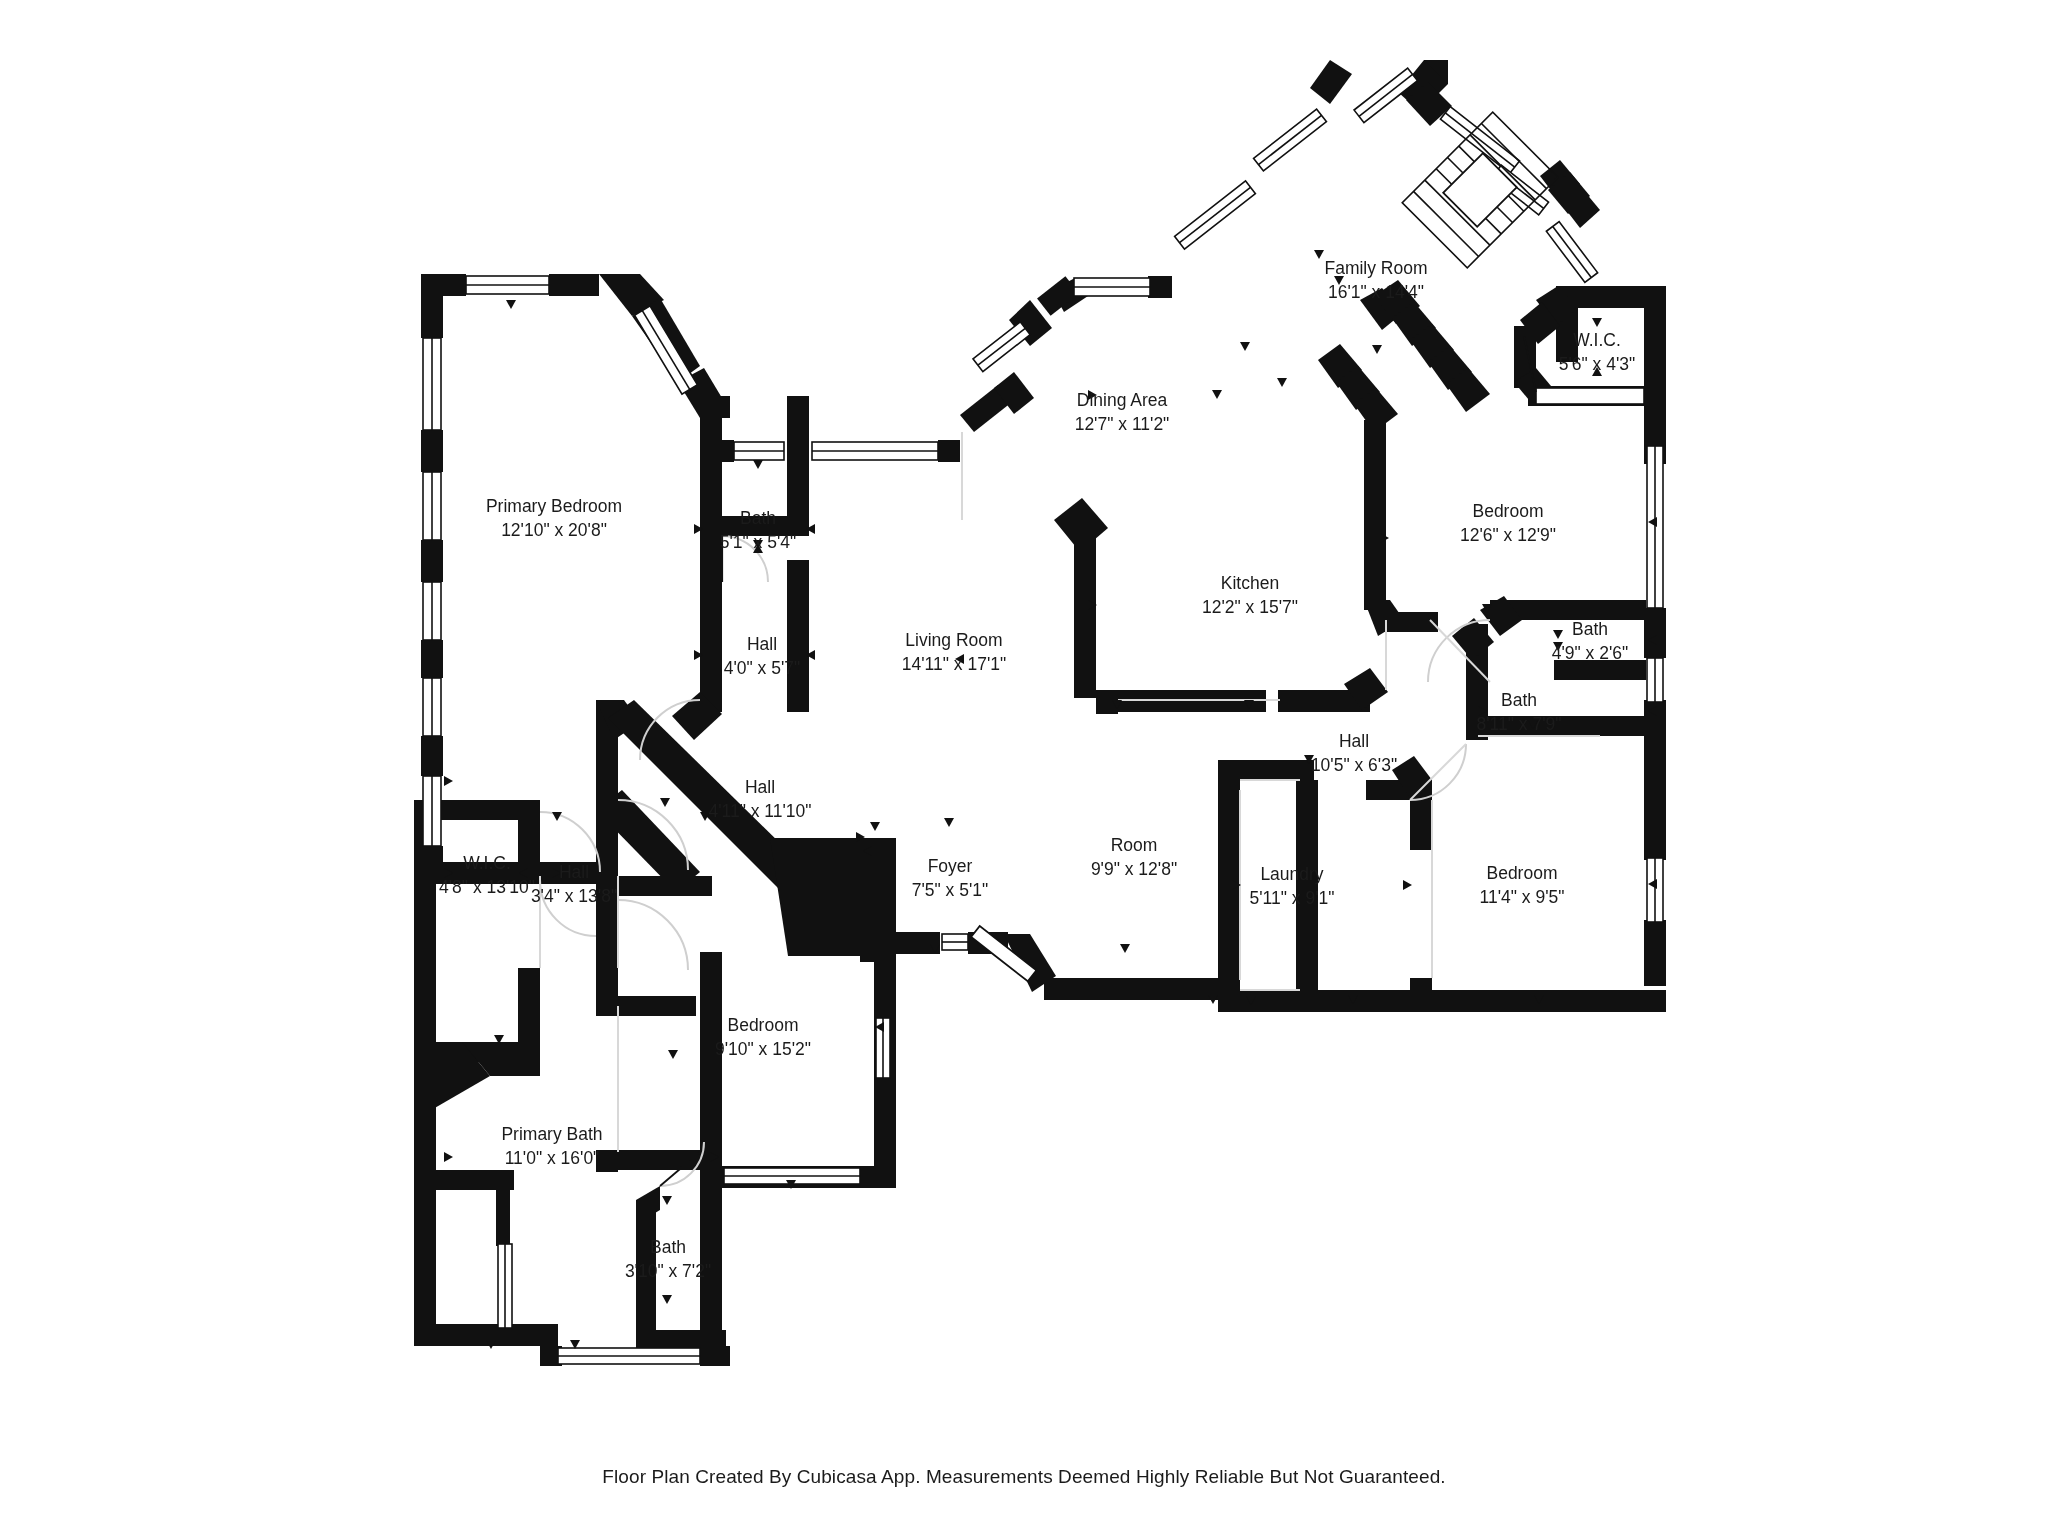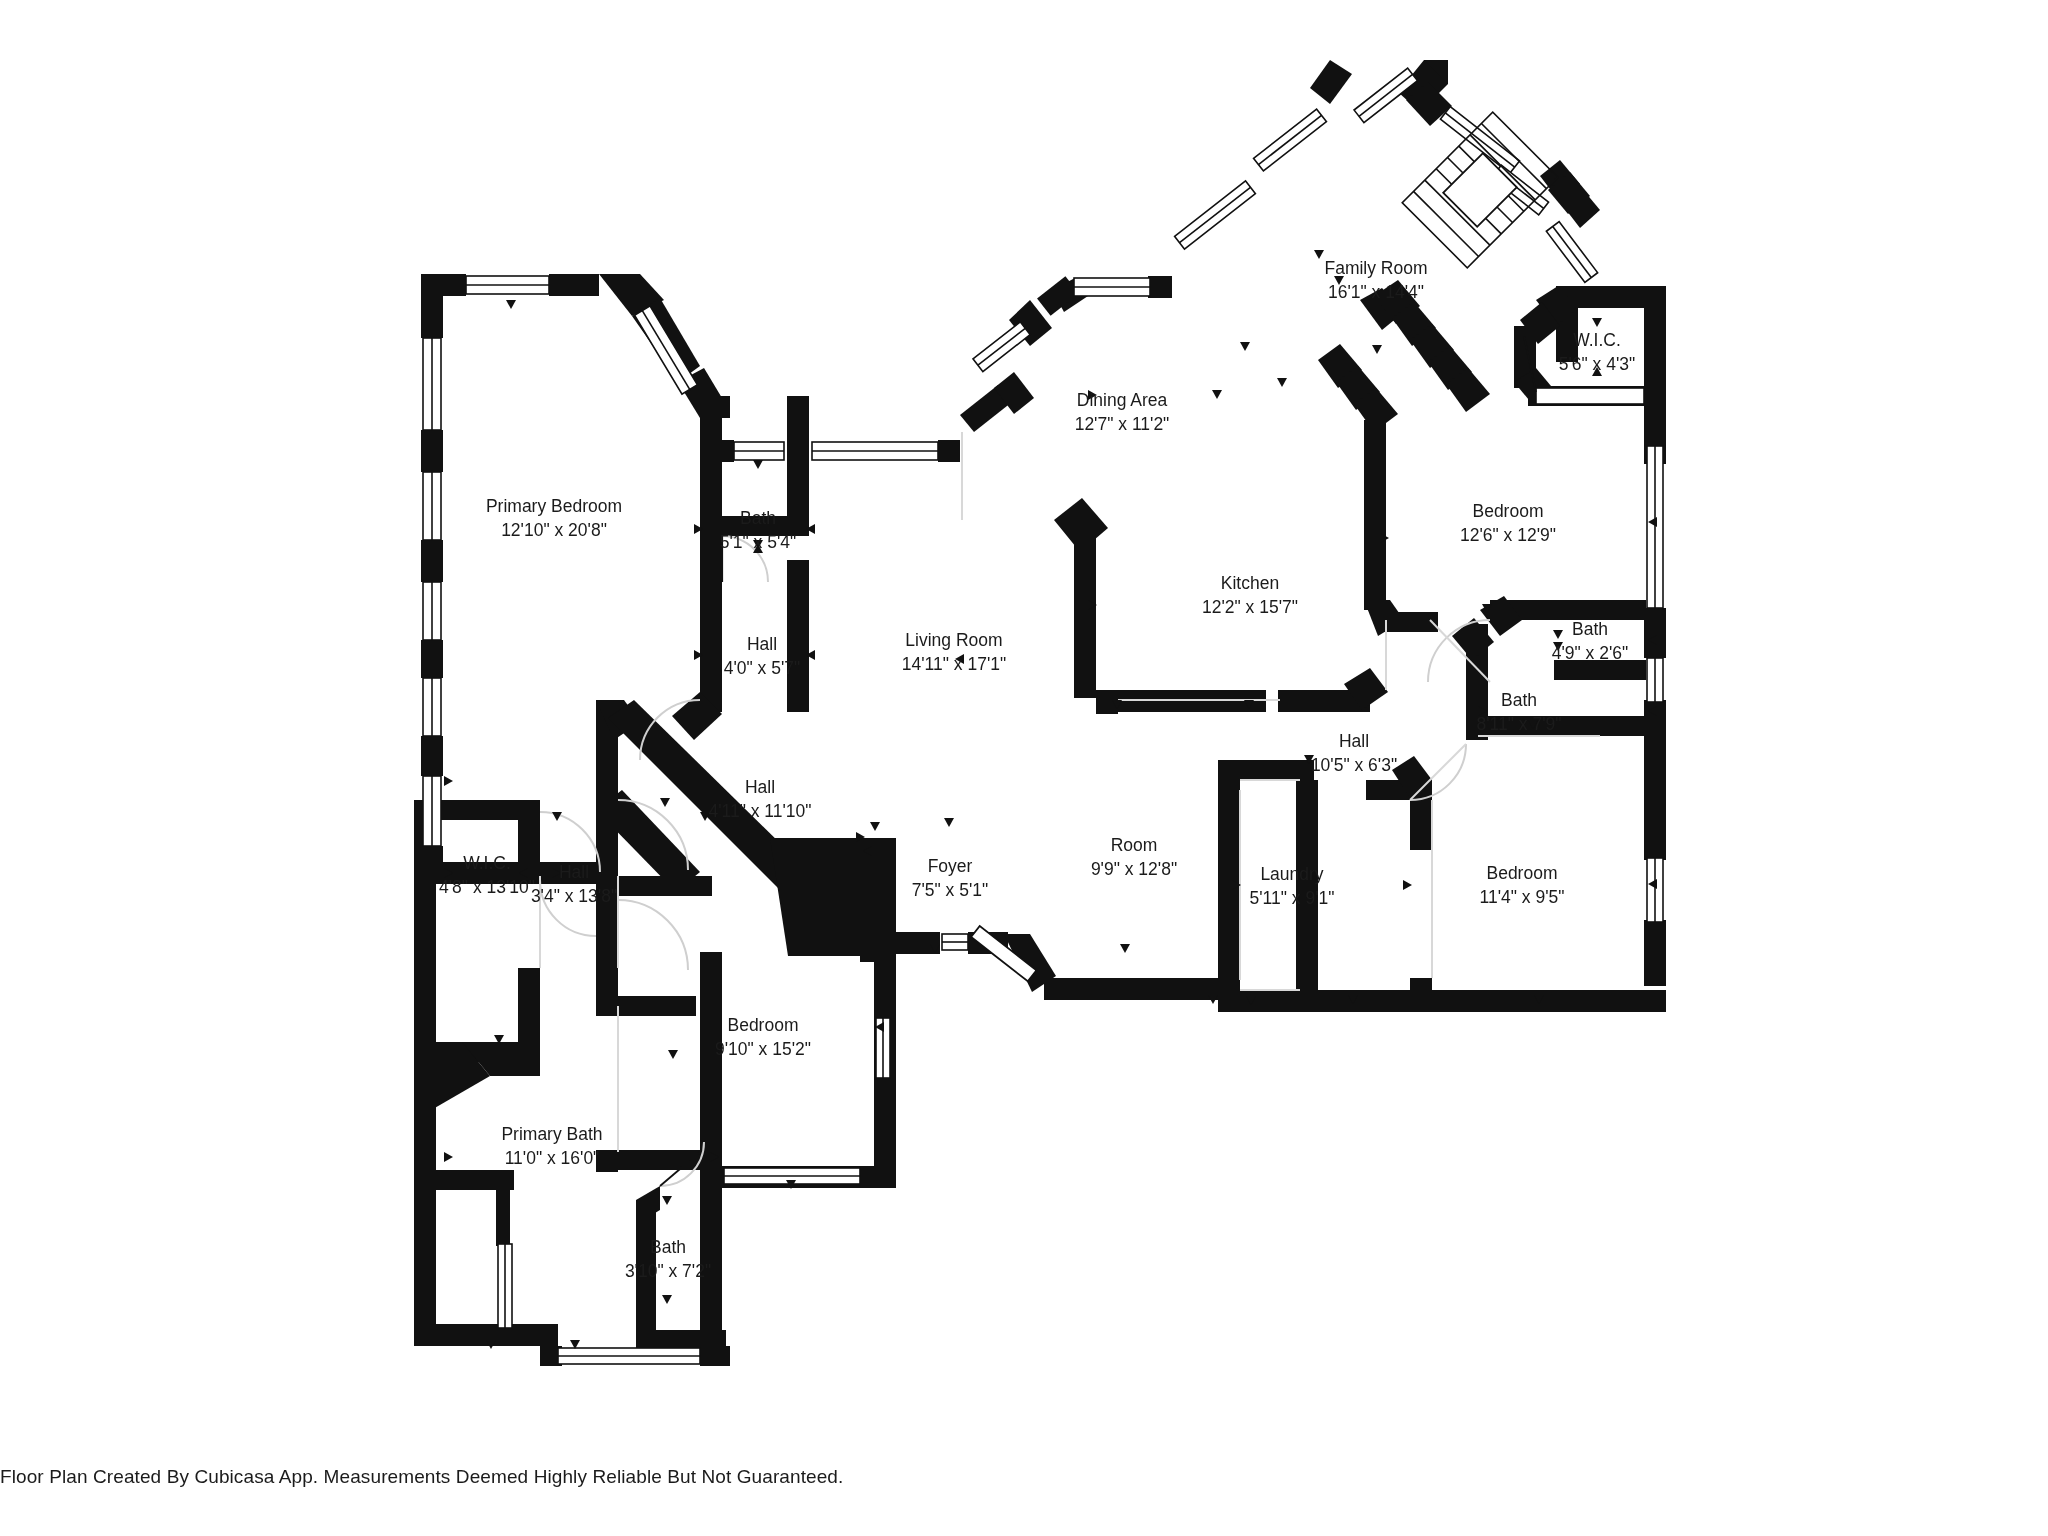--- a/index.html
+++ b/index.html
@@ -42,21 +42,21 @@
     font-family: "Liberation Sans", "DejaVu Sans", sans-serif;
   }
   .room-name { font-size: 17.5px; }
   .room-dims { font-size: 17.5px; }
 
   #footer-note {
     position: absolute;
     left: 0;
     top: 1466px;
     width: 2048px;
-    text-align: left;
+    text-align: center;
     font-family: "Liberation Sans", "DejaVu Sans", sans-serif;
     font-size: 19px;
     color: #1b1b1b;
     letter-spacing: 0.1px;
   }
 </style>
 </head>
 <body>
 
 <div id="plan-stage">

